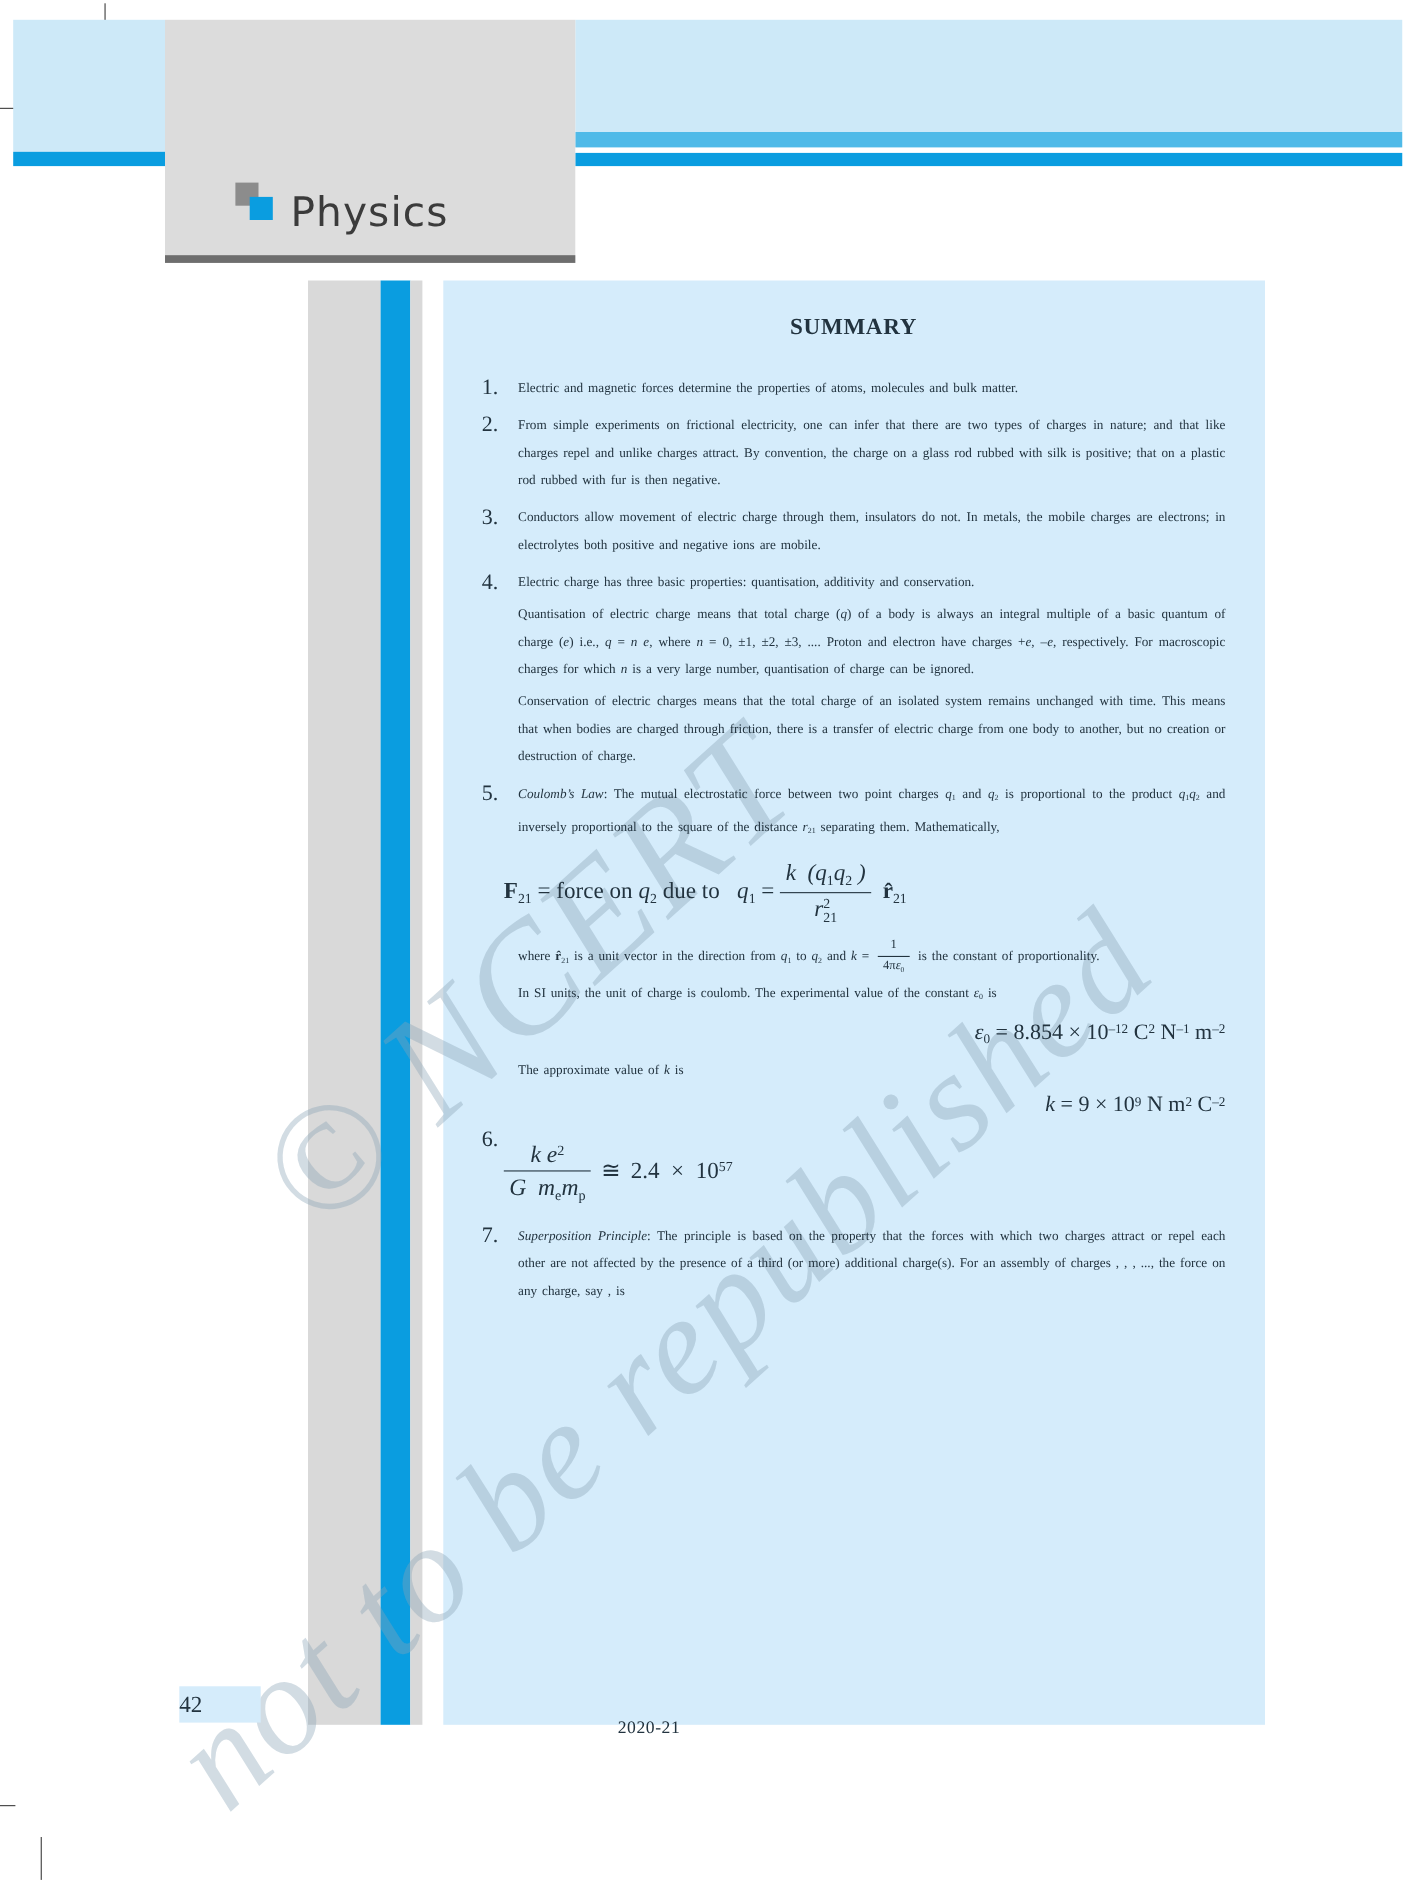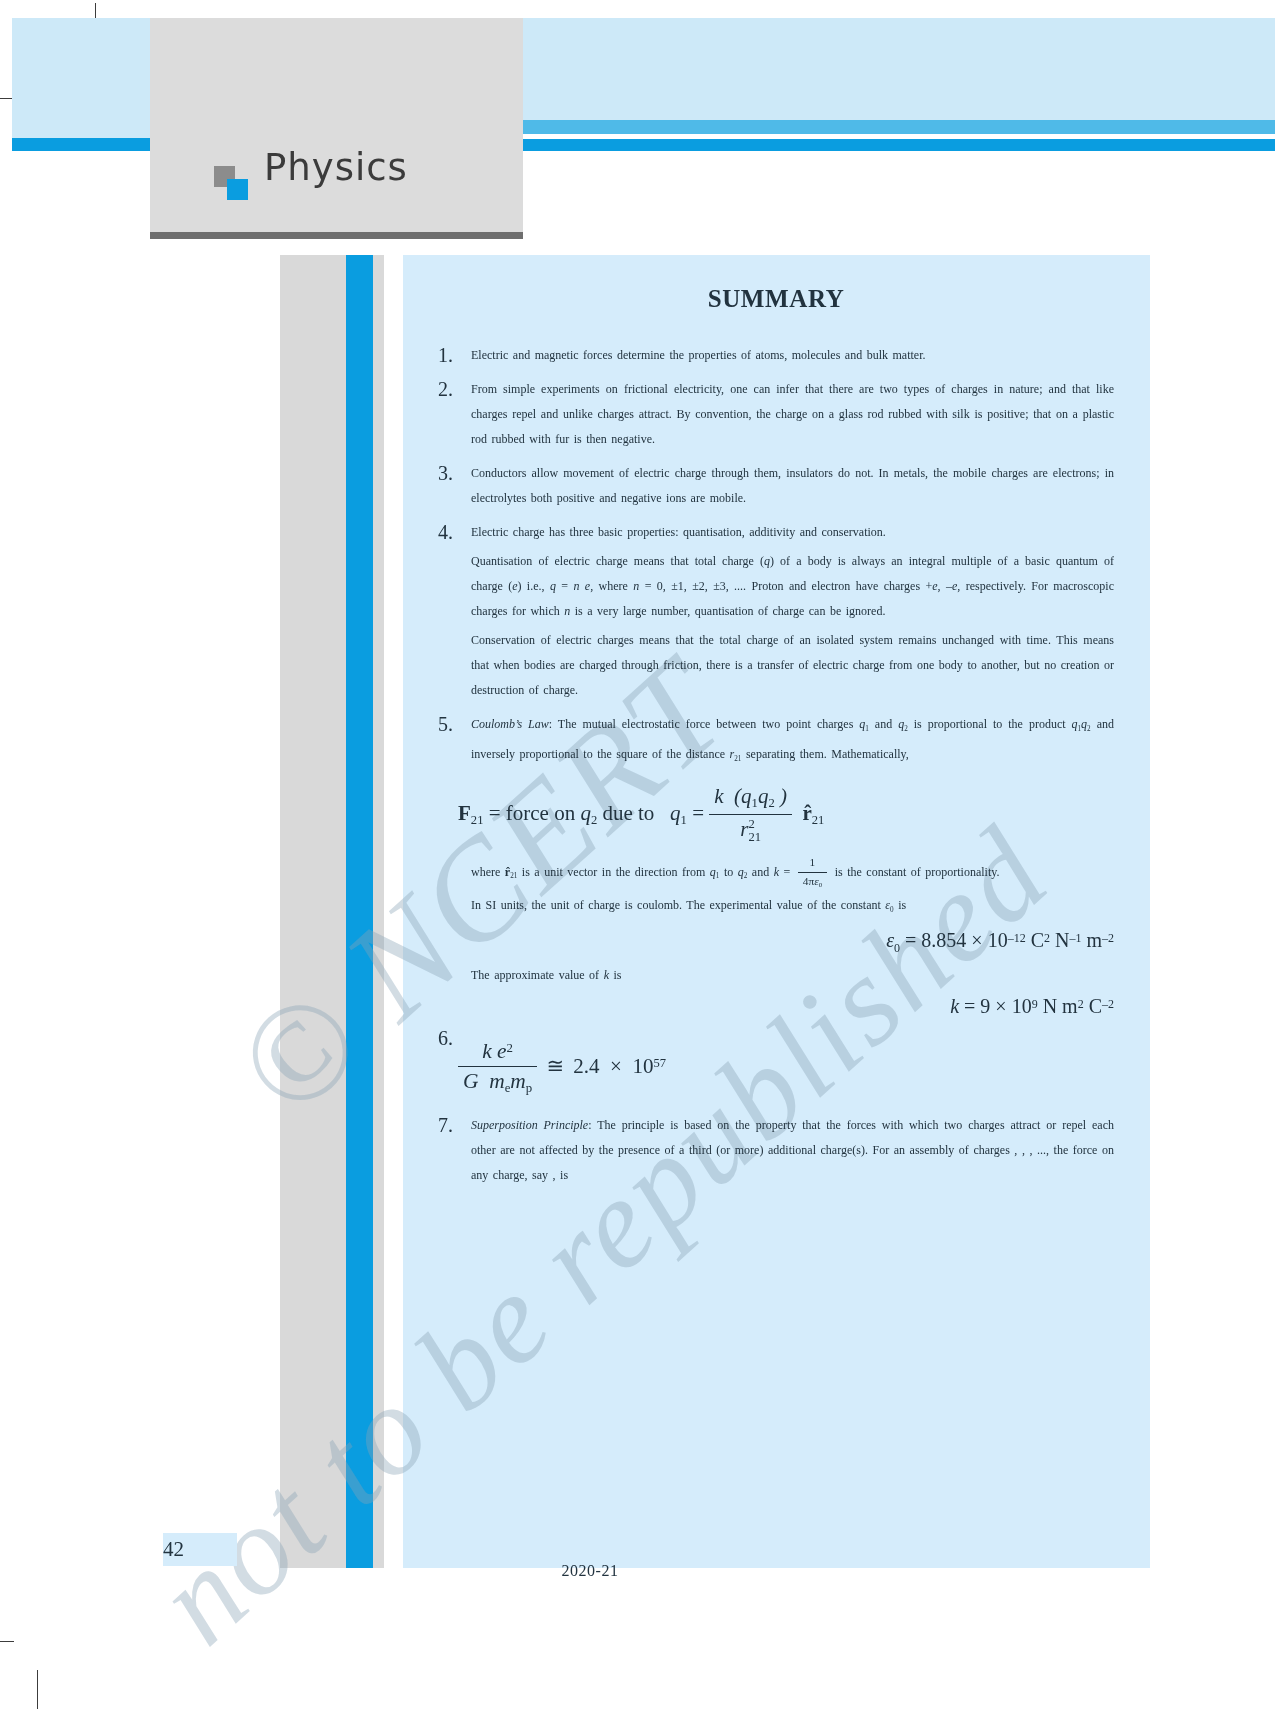--- a/index.html
+++ b/index.html
@@ -17,33 +17,33 @@
   .band-left-stripe{left:12px;top:138px;width:138px;height:13px;background:#0a9de0;}
   .band-right-blue{left:523px;top:18px;width:752px;height:102px;background:#cde9f8;}
   .band-right-cyan{left:523px;top:120px;width:752px;height:14px;background:#4fbae8;}
   .band-right-stripe{left:523px;top:139px;width:752px;height:12px;background:#0a9de0;}
 
   .header-gray-box{left:150px;top:18px;width:373px;height:214px;background:#dcdcdc;border-bottom:7px solid #6e6e6e;}
   .logo{position:absolute;left:64px;top:148px;width:40px;height:40px;}
   .sq-gray{position:absolute;left:0;top:0;width:21px;height:21px;background:#8c8c8c;}
   .sq-blue{position:absolute;left:13px;top:13px;width:21px;height:21px;background:#0a9de0;}
   .header-title{
-    position:absolute;left:114px;top:128px;font-family:"DejaVu Sans", sans-serif;
+    position:absolute;left:114px;top:153px;font-family:"DejaVu Sans", sans-serif;
     font-size:37px;font-weight:400;color:#3b3b3b;letter-spacing:1px;
   }
 
   
   .gray-strip{left:280px;top:255px;width:66px;height:1313px;background:#d9d9d9;}
   .blue-strip{left:346px;top:255px;width:27px;height:1313px;background:#0a9de0;}
   .thin-gray-strip{left:373px;top:255px;width:11px;height:1313px;background:#d9d9d9;}
 
   
   .panel{left:403px;top:255px;width:747px;height:1313px;background:#d5ecfb;overflow:hidden;}
   .panel-inner{position:relative;z-index:2;padding:16px 36px 0 35px;}
-  .heading{text-align:center;font-weight:bold;font-size:25px;letter-spacing:0.6px;margin:14px 0 30px;}
+  .heading{text-align:center;font-weight:bold;font-size:21px;letter-spacing:0.6px;margin:14px 0 30px;}
 
   .item{display:flex;margin:0 0 5px;}
   .inum{width:33px;flex:none;font-size:20px;line-height:25px;}
   .ibody{flex:1;min-width:0;}
   .p{font-size:12px;line-height:25px;text-align:justify;word-spacing:1.5px;margin:0 0 4px;font-family:Liberation Serif, serif;}
   .formula{font-size:21px;line-height:1.1;margin:14px 0 12px -13px;text-align:left;}
   .formula-line{font-size:20px;line-height:25px;margin:1px 0 2px;padding-left:65px;text-align:right;}
 
   sub{font-size:0.60em;vertical-align:-0.35em;}
   sup{font-size:0.60em;vertical-align:0.45em;}

